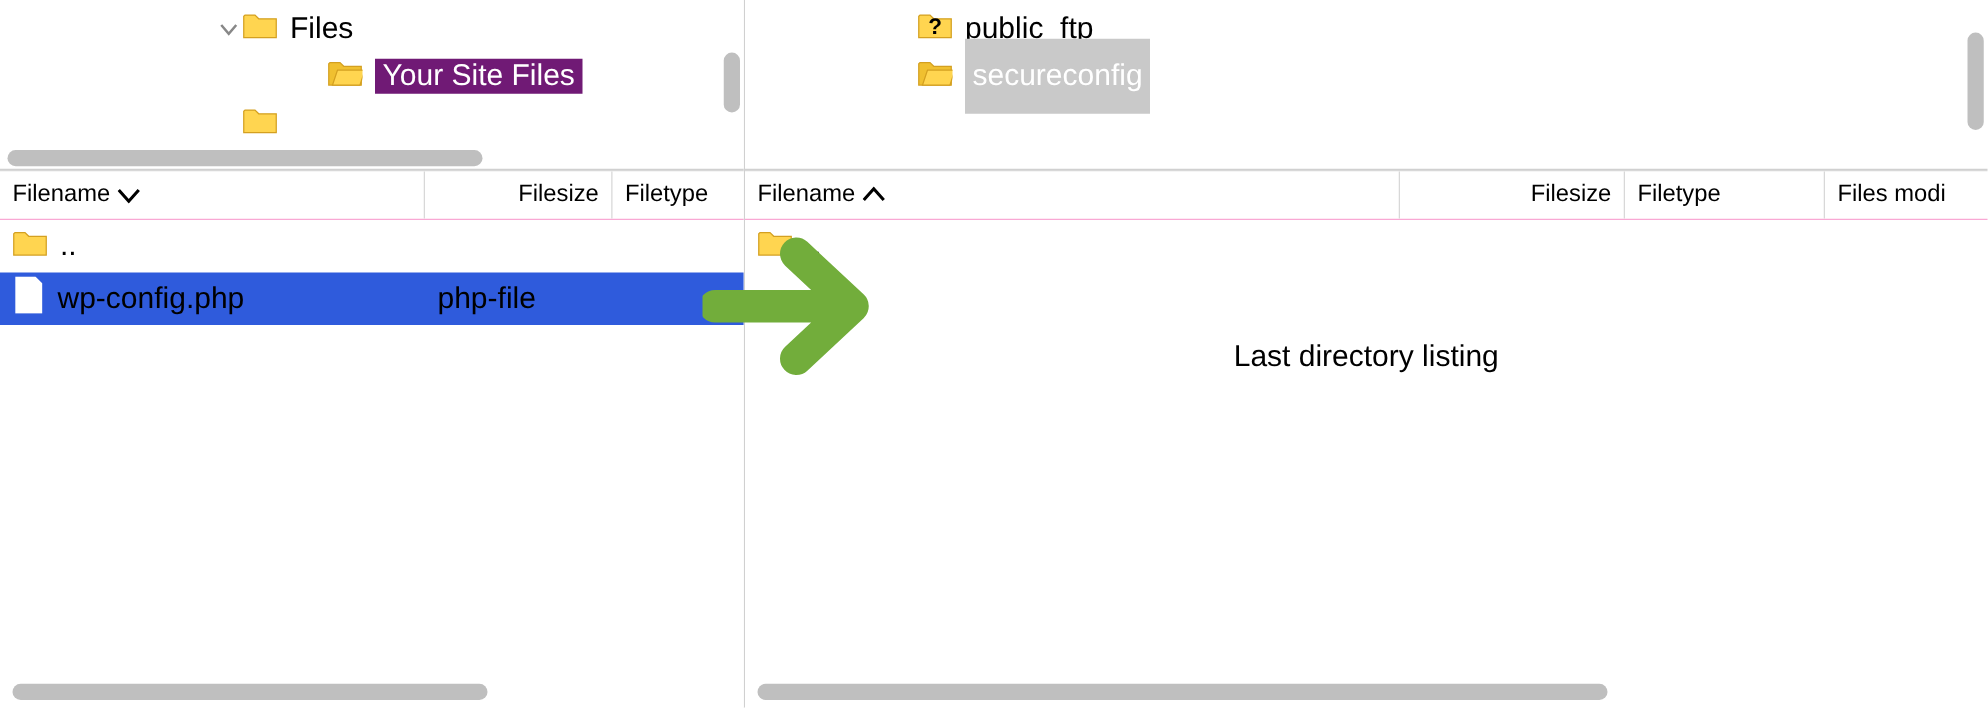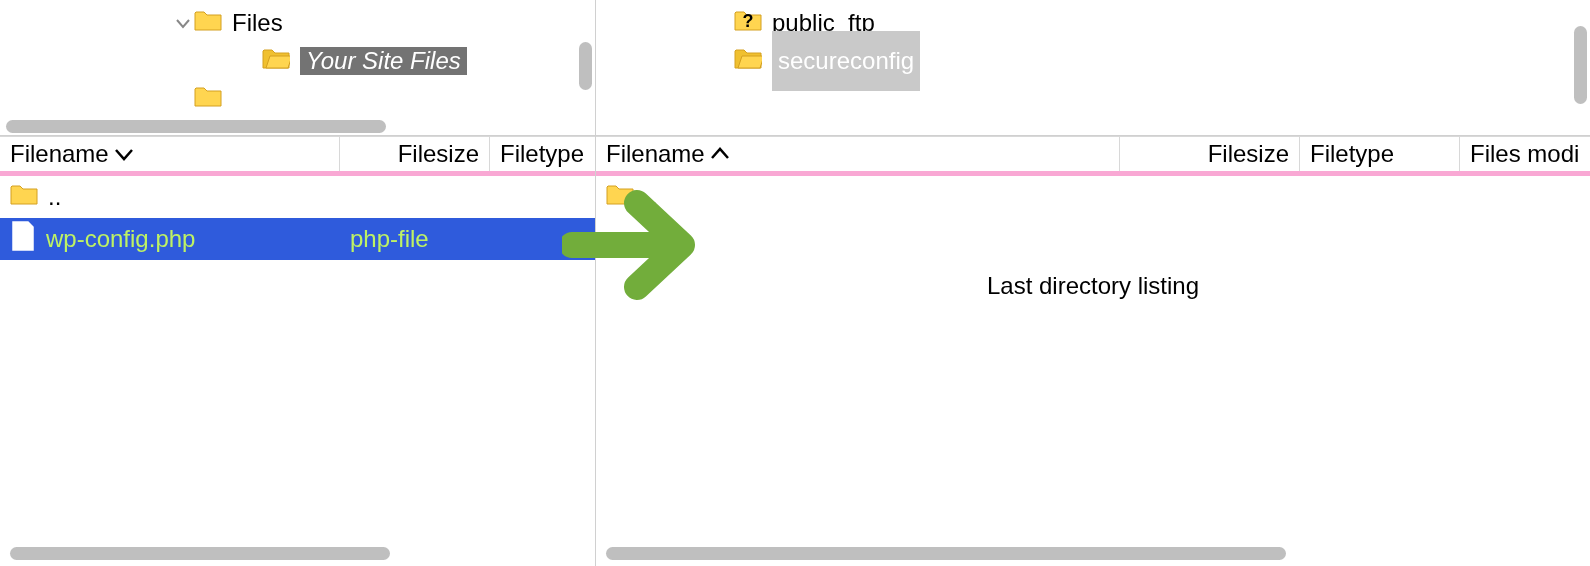--- a/index.html
+++ b/index.html
@@ -54,24 +54,23 @@
     .folder-ico {
       width: 28px;
       height: 24px;
       margin-right: 10px;
       flex-shrink: 0;
     }
     .tree-label {
       white-space: nowrap;
     }
     .tree-label.selected {
-      background: #737373;
+      background: #701a75;
       color: #fff;
       padding: 0 6px;
-      font-style: italic;
     }
     .tree-label.selected-dark {
       background: #c9c9c9;
       color: #fff;
       padding: 16px 6px;
     }
 
     
     .hscroll-track {
       position: absolute;
@@ -105,23 +104,23 @@
       left: 0;
     }
     .left .vscroll-thumb { top: 36px; height: 48px; }
     .right .vscroll-thumb { top: 20px; height: 78px; }
 
     
     .col-headers {
       display: flex;
       align-items: center;
       height: 40px;
-      border-bottom: 5px solid #f9a8d4;
+      border-bottom: 1px solid #f9a8d4;
       border-top: 1px solid #d8d8d8;
-      font-size: 24px;
+      font-size: 19px;
       color: #000;
       background: #fff;
       overflow: hidden;
     }
     .col {
       display: flex;
       align-items: center;
       height: 100%;
       border-right: 1px solid #d8d8d8;
       padding: 0 10px;
@@ -150,21 +149,21 @@
       background: #fff;
     }
     .file-row {
       display: flex;
       align-items: center;
       height: 42px;
       cursor: default;
     }
     .file-row.selected {
       background: #2f5bdc;
-      color: #bef264;
+      color: #000000;
     }
     .file-row .cell { padding: 0 10px; white-space: nowrap; overflow: hidden; }
     .left .cell.filename { flex: 0 0 340px; display:flex; align-items:center; gap:10px;}
     .left .cell.filesize { flex: 0 0 150px; text-align: right; }
     .left .cell.filetype { flex: 1; }
     .right .cell.filename { flex: 0 0 524px; display:flex; align-items:center; gap:10px;}
     .right .cell.filesize { flex: 0 0 180px; text-align: right; }
     .right .cell.filetype { flex: 0 0 160px; }
     .right .cell.lastmod  { flex: 1; }
     .file-ico {

